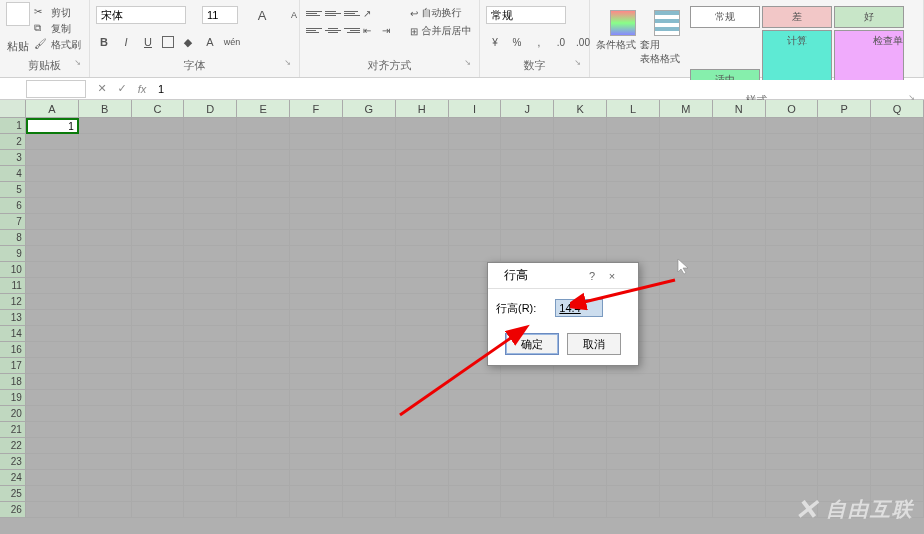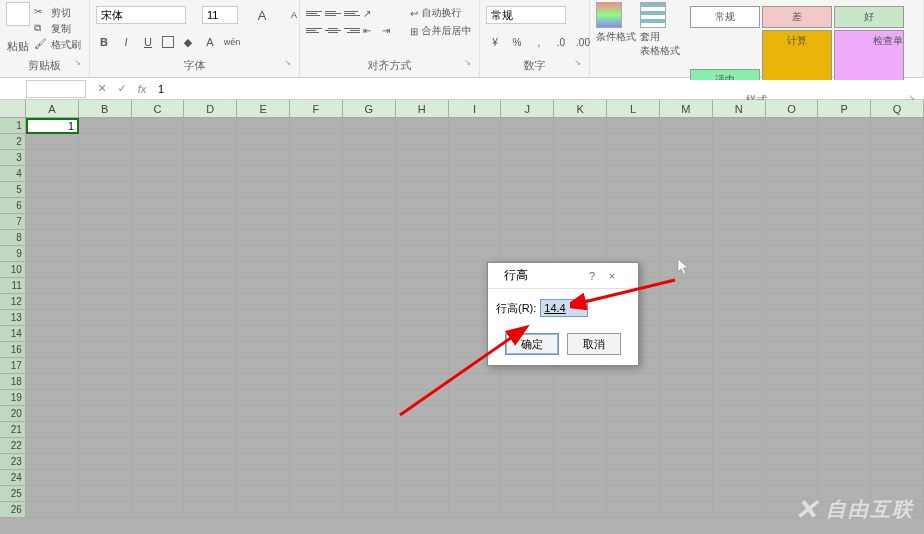--- a/index.html
+++ b/index.html
@@ -34,31 +34,31 @@
 .align-row { display: flex; gap: 3px; }
 .align-btn { width: 16px; height: 14px; display: flex; flex-direction: column; gap: 1px; justify-content: center; cursor: pointer; }
 .align-btn span { height: 1px; background: #666; }
 .wrap-col { display: flex; flex-direction: column; gap: 4px; margin-top: 4px; font-size: 10px; margin-left: 8px; }
 .wrap-item { display: flex; align-items: center; gap: 3px; cursor: pointer; }
 
 .number-format { border: 1px solid #ccc; background: #fff; font-size: 11px; padding: 1px 4px; width: 80px; height: 18px; margin-top: 4px; }
 .number-row { display: flex; gap: 4px; margin-top: 6px; }
 .num-btn { width: 18px; height: 16px; font-size: 10px; display: flex; align-items: center; justify-content: center; cursor: pointer; }
 
-.style-big { display: flex; flex-direction: column; align-items: flex-start; gap: 2px; cursor: pointer; margin-top: 0; }
+.style-big { display: flex; flex-direction: column; align-items: flex-end; gap: 2px; cursor: pointer; margin-top: 8px; }
 .style-big-icon { width: 26px; height: 26px; border: 1px solid #aaa; }
 .style-big-label { font-size: 10px; white-space: nowrap; }
 .style-cells { display: flex; flex-direction: column; gap: 2px; margin-top: 4px; margin-left: 6px; }
 .style-cell-row { display: flex; gap: 2px; }
 .style-cell { border: 1px solid #999; font-size: 10px; padding: 3px 0; width: 70px; text-align: center; cursor: pointer; }
 .style-normal { background: #fff; }
 .style-bad { background: #f2c7c7; }
 .style-good { background: #c8e6c8; }
 .style-moderate { background: #86efac; margin-top: 39px; }
-.style-calc { background: #eab308; }
+.style-calc { background: #5eead4; }
 .style-check { background: #f0abfc; text-align: right; }
 
 
 .formula-bar { height: 22px; background: #fff; border-bottom: 1px solid #ccc; display: flex; align-items: center; font-size: 11px; }
 .name-box { width: 60px; height: 18px; border: 1px solid #ccc; margin: 0 6px 0 26px; padding: 0 4px; background: #fff; }
 .fb-btn { width: 20px; height: 18px; display: flex; align-items: center; justify-content: center; cursor: pointer; color: #888; }
 .fx-label { font-style: italic; font-size: 11px; }
 .formula-input { flex: 1; border: none; height: 18px; padding: 0 6px; font-size: 11px; outline: none; }
 
 
@@ -72,21 +72,21 @@
 .cell { width: 53px; border-right: 1px solid #aaa; border-bottom: 1px solid #aaa; font-size: 10px; text-align: right; padding-right: 3px; line-height: 16px; }
 .row-active .row-header { background: #c0d8c0; }
 .row-active .cell { background: #b0b0b0; }
 .cell-a1 { background: #fff !important; border: 2px solid #0a7a0a; box-sizing: border-box; line-height: 13px; }
 
 
 .dialog { position: absolute; left: 487px; top: 262px; width: 152px; background: #fff; border: 1px solid #888; box-shadow: 2px 2px 8px rgba(0,0,0,0.3); font-size: 11px; z-index: 100; }
 .dialog-title { display: flex; align-items: center; padding: 4px 16px; border-bottom: 1px solid #e0e0e0; }
 .dialog-title-text { flex: 1; font-size: 12px; }
 .dialog-title-btn { width: 20px; text-align: center; cursor: pointer; color: #666; }
-.dialog-body { padding: 10px 8px; display: flex; align-items: center; gap: 4px; }
+.dialog-body { padding: 10px 8px; display: flex; align-items: center; gap: 19px; }
 .dialog-input { width: 48px; height: 18px; border: 1px solid #7a9ac0; font-size: 11px; padding: 0 3px; background: #cde; outline: none; text-decoration: underline; }
 .dialog-buttons { display: flex; gap: 8px; justify-content: center; padding: 6px 0 10px; }
 .dialog-btn { width: 54px; height: 22px; border: 1px solid #999; background: #f3f3f3; font-size: 11px; cursor: pointer; }
 .dialog-btn.primary { border: 1px solid #6a8ac0; box-shadow: 0 0 0 1px #9bb8e0 inset; }
 
 
 .arrow { position: absolute; z-index: 110; pointer-events: none; }
 
 
 .cursor { position: absolute; left: 677px; top: 258px; z-index: 120; pointer-events: none; }

